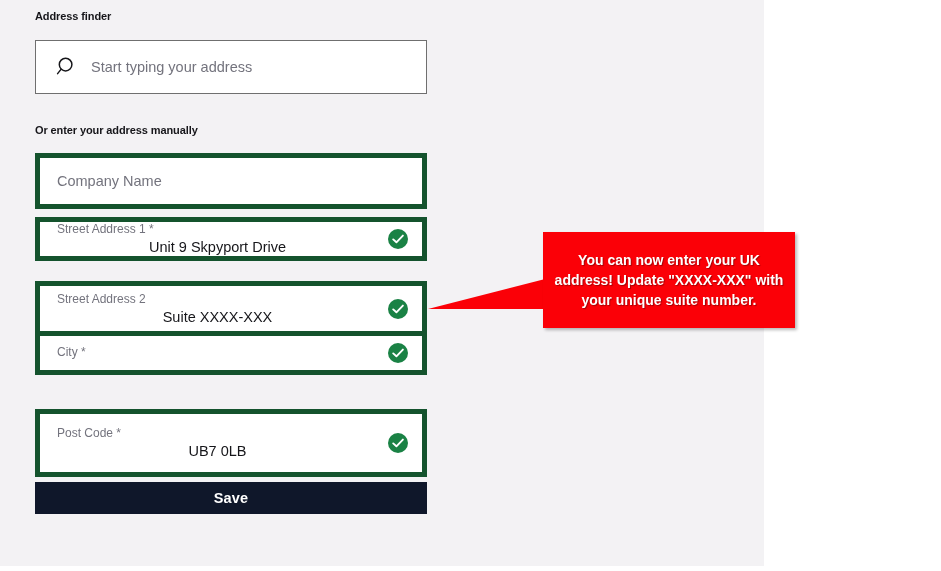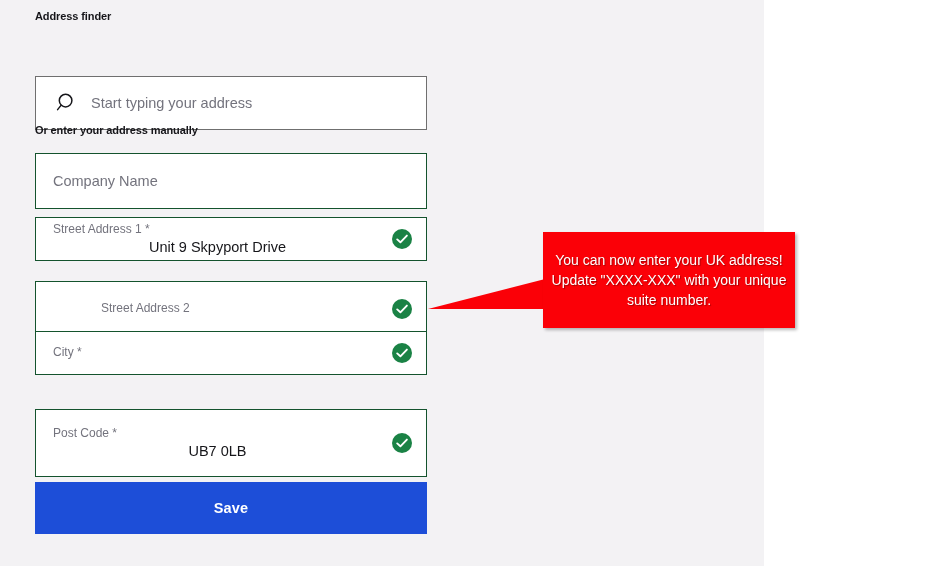--- a/index.html
+++ b/index.html
@@ -44,21 +44,20 @@
     position: absolute;
     left: 35px;
     top: 40px;
     width: 392px;
     height: 54px;
     background: #ffffff;
     border: 1px solid #6f6f6f;
     box-sizing: border-box;
     display: flex;
     align-items: center;
-    margin-top: 36px;
   }
   #search-icon {
     width: 22px;
     height: 22px;
     margin-left: 20px;
     flex: 0 0 auto;
     display: block;
   }
   #search-input {
     flex: 1 1 auto;
@@ -76,21 +75,21 @@
     color: #73737d;
     opacity: 1;
   }
 
   
   .field {
     position: absolute;
     left: 35px;
     width: 392px;
     background: #ffffff;
-    border: 1px solid #14532d;
+    border: 5px solid #14532d;
     box-sizing: border-box;
   }
   .field-inner {
     position: relative;
     height: 100%;
     padding: 0 44px 0 17px;
     display: flex;
     flex-direction: column;
     justify-content: center;
   }
@@ -120,32 +119,32 @@
     top: 50%;
     transform: translateY(-50%);
     width: 20px;
     height: 20px;
     display: block;
   }
 
   
   #field-company   { top: 153px; height: 56px; }
   #field-street1   { top: 217px; height: 44px; }
-  #field-street2   { top: 281px; height: 56px; padding-left: 48px; }
+  #field-street2   { top: 281px; height: 56px; }
   #field-city      { top: 331px; height: 44px; }
   #field-postcode  { top: 409px; height: 68px; }
 
   
   #save-button {
     position: absolute;
     left: 35px;
     top: 482px;
     width: 392px;
-    height: 52px;
-    background: #1d4ed8;
+    height: 32px;
+    background: #0f172a;
     border: none;
     color: #ffffff;
     font-family: "Liberation Sans", sans-serif;
     font-size: 14.5px;
     font-weight: bold;
     letter-spacing: 0.2px;
     cursor: pointer;
     padding: 0;
   }
 
@@ -167,21 +166,21 @@
     box-shadow: 2px 2px 3px rgba(0,0,0,0.28);
     display: flex;
     align-items: center;
     justify-content: center;
     box-sizing: border-box;
     padding: 0 8px;
   }
   #callout-text {
     color: #ffffff;
     font-size: 14px;
-    font-weight: normal;
+    font-weight: bold;
     line-height: 20px;
     text-align: center;
     text-shadow: 1px 1px 1px rgba(0,0,0,0.35);
   }
 </style>
 </head>
 <body>
 
 <div id="page-panel"></div>
 
@@ -210,20 +209,21 @@
     <svg class="check-badge" viewBox="0 0 20 20">
       <circle cx="10" cy="10" r="10" fill="#1a8245"></circle>
       <path d="M5.2 10.4 L8.4 13.3 L14.9 6.6" fill="none" stroke="#ffffff" stroke-width="1.9" stroke-linecap="round" stroke-linejoin="round"></path>
     </svg>
   </div>
 </div>
 
 <div id="field-street2" class="field">
   <div class="field-inner">
     <div class="field-label">Street Address 2</div>
+    <div class="field-value">Suite XXXX-XXX</div>
     <svg class="check-badge" viewBox="0 0 20 20">
       <circle cx="10" cy="10" r="10" fill="#1a8245"></circle>
       <path d="M5.2 10.4 L8.4 13.3 L14.9 6.6" fill="none" stroke="#ffffff" stroke-width="1.9" stroke-linecap="round" stroke-linejoin="round"></path>
     </svg>
   </div>
 </div>
 
 <div id="field-city" class="field">
   <div class="field-inner">
     <div class="field-label">City *</div>

